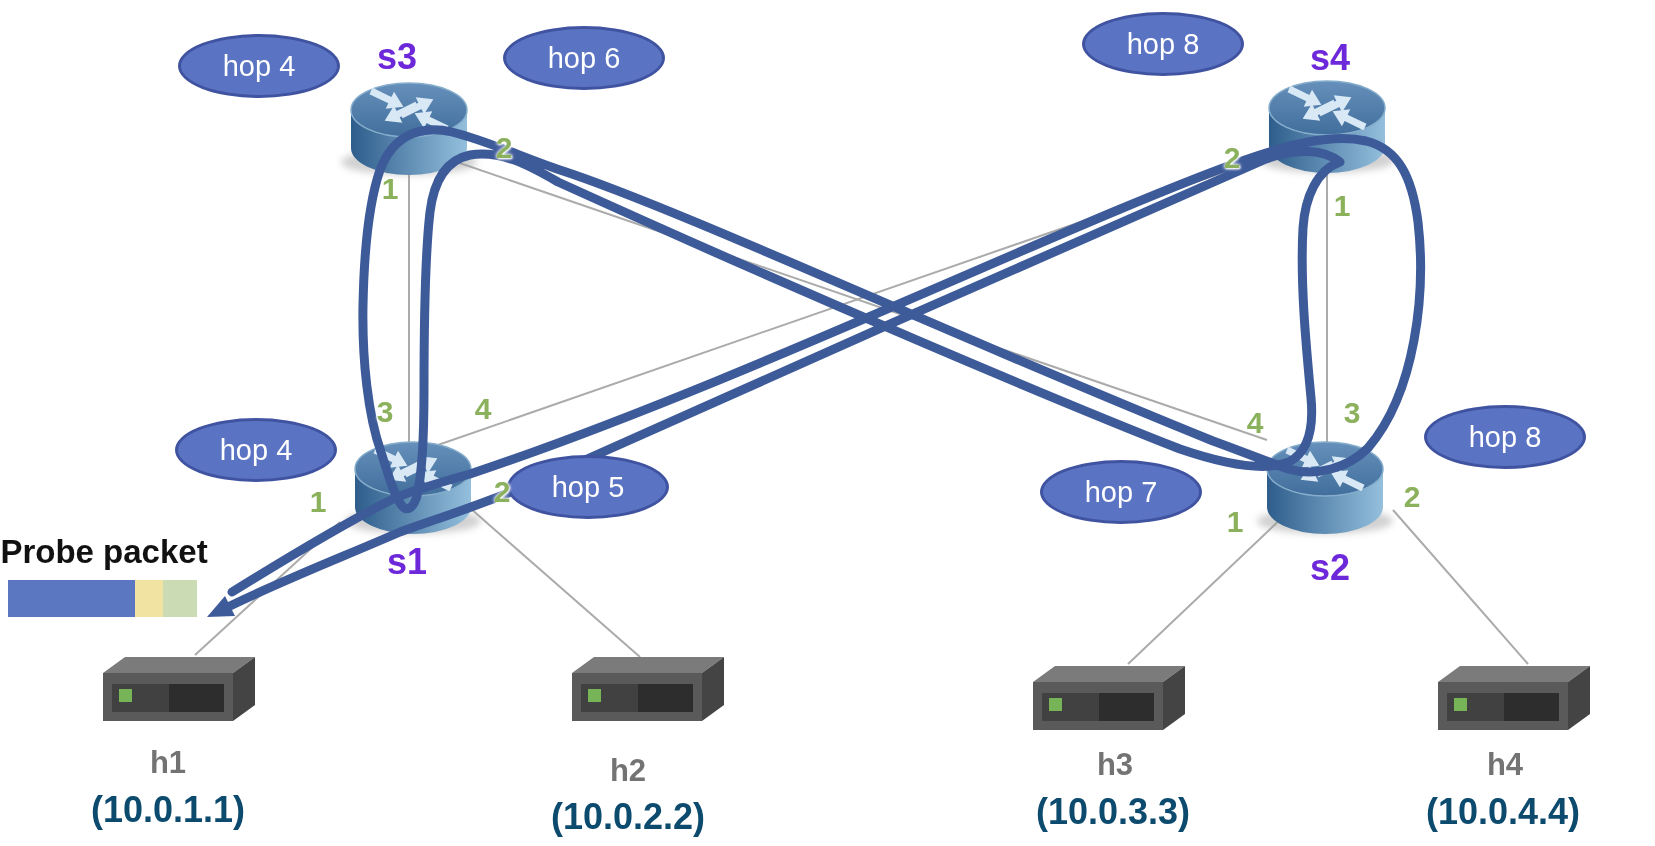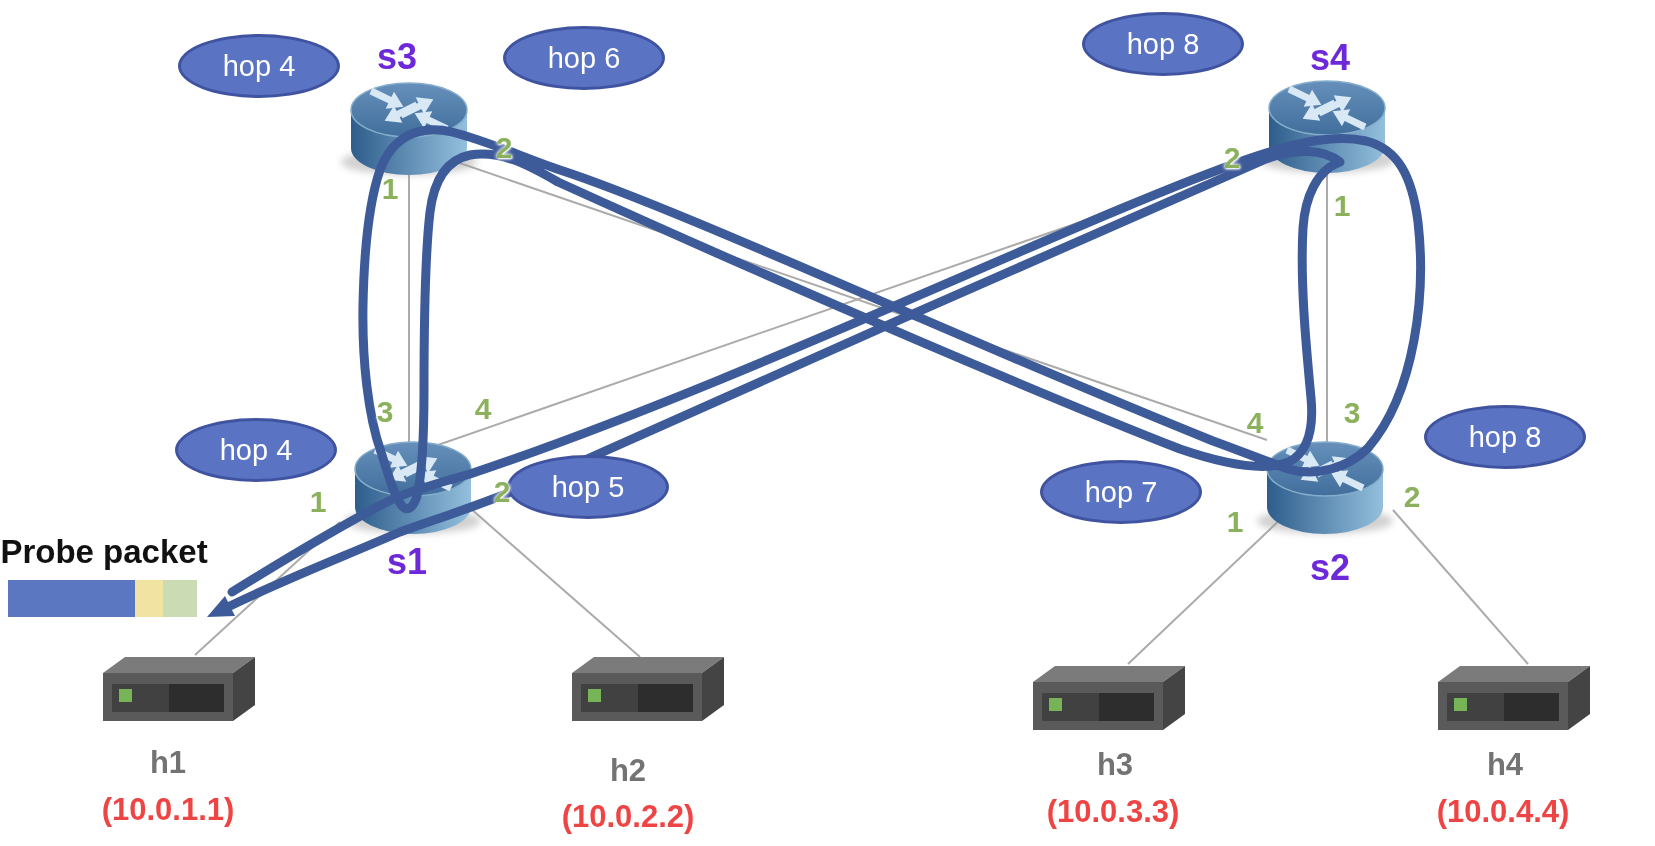--- a/index.html
+++ b/index.html
@@ -8,21 +8,21 @@
   .stage svg{position:absolute;left:0;top:0;}
   .ctr{position:absolute;transform:translate(-50%,-50%);white-space:nowrap;}
   .hop{position:absolute;width:162px;height:64px;box-sizing:border-box;
        background:#5A73C2;border:3px solid #3F53A0;border-radius:50%;
        color:#fff;font-size:29px;display:flex;align-items:center;justify-content:center;
        transform:translate(-50%,-50%);}
   .swl{font-size:36px;font-weight:bold;color:#6d28d9;}
   .port{font-size:30px;font-weight:bold;color:#8BB15D;
         text-shadow:0 0 3px #fff,0 0 4px #fff,1px 1px 2px #fff;}
   .hn{font-size:31px;font-weight:bold;color:#737373;}
-  .ip{font-size:31px;font-weight:bold;color:#ef4444;}
+  .ip{font-size:36px;font-weight:bold;color:#0c4a6e;}
   .probe-label{font-size:33px;font-weight:600;color:#111;text-align:center;}
 </style>
 </head>
 <body>
 
 <div class="stage">
 
   <svg width="1655" height="846" viewBox="0 0 1655 846">
     <defs>
       <linearGradient id="gtop" x1="0" y1="0" x2="0" y2="1">

